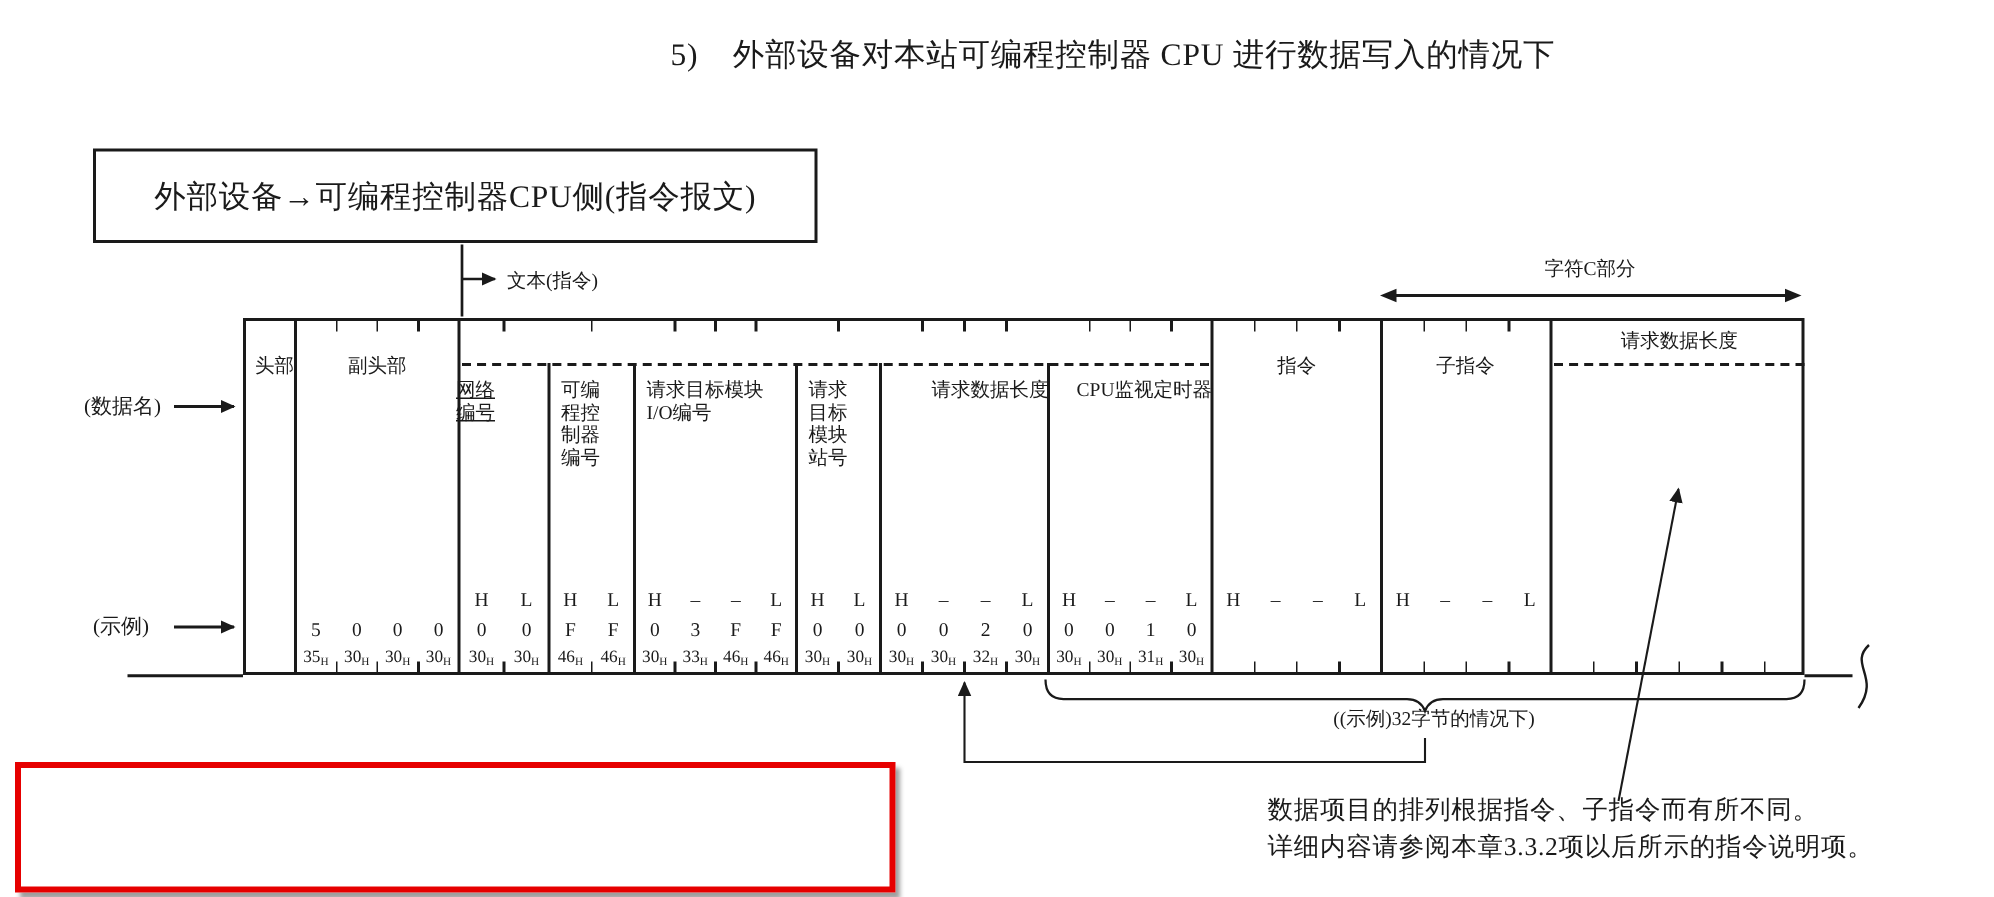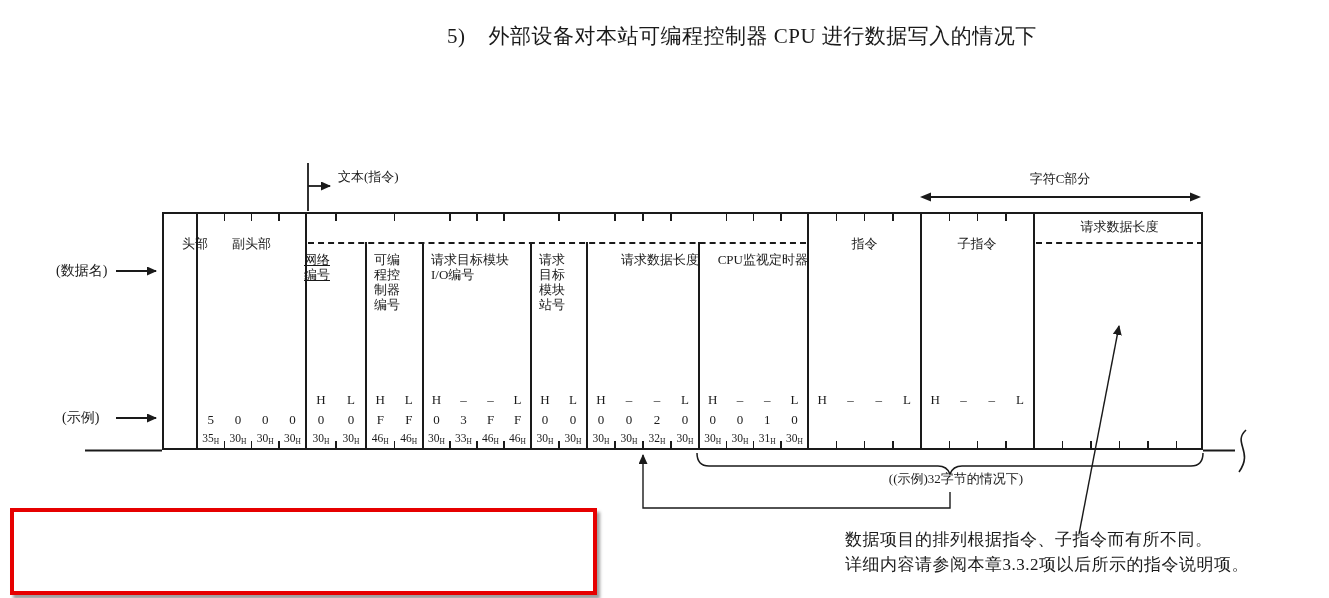--- a/index.html
+++ b/index.html
@@ -7,21 +7,21 @@
   body{ background:#ffffff; font-family:"Liberation Serif", serif; color:var(--line); }
   .canvas{ position:relative; width:1329px; height:598px; background:#ffffff; overflow:hidden; }
 
   .title{ position:absolute; left:447px; top:22px; font-size:21px; white-space:pre; letter-spacing:.5px; }
 
   .direction-box{ position:absolute; left:62px; top:99px; width:483px; height:63px;
     border:2px solid var(--line); display:flex; align-items:center; justify-content:center;
     font-size:21px; letter-spacing:.5px; background:#fff; }
 
   .small-label{ position:absolute; font-size:13px; }
-  .lbl-text-command{ left:338px; top:168px;font-family:Liberation Serif, serif; }
+  .lbl-text-command{ left:338px; top:178px;font-family:Liberation Serif, serif; }
   .lbl-char-c{ left:1000px; top:170px; width:120px; text-align:center; }
   .lbl-data-name{ left:56px; top:262px; font-size:14px; }
   .lbl-example{ left:62px; top:409px; font-size:14px; }
   .lbl-brace-note{ left:876px; top:470px; width:160px; text-align:center; font-size:13px; }
 
   .note{ position:absolute; left:845px; top:527px; font-size:17px; line-height:25px; letter-spacing:.5px; }
 
   
   .frame{ position:absolute; left:162px; top:212px; width:1041px; height:238px;
     border:2px solid var(--line); background:#fff; }
@@ -50,29 +50,32 @@
   svg.overlay{ position:absolute; left:0; top:0; width:1329px; height:598px; pointer-events:none; }
   svg.overlay *{ vector-effect:non-scaling-stroke; }
 </style>
 </head>
 <body>
 
 <div class="canvas" data-name="page">
 
   <div class="title" data-name="page-title">5)    外部设备对本站可编程控制器 CPU 进行数据写入的情况下</div>
 
+  <div class="direction-box" data-name="message-direction-box">
+    <span data-name="message-direction-text">外部设备→可编程控制器CPU侧(指令报文)</span>
+  </div>
 
   <div class="small-label lbl-text-command" data-name="text-command-label">文本(指令)</div>
   <div class="small-label lbl-char-c" data-name="char-c-section-label">字符C部分</div>
   <div class="small-label lbl-data-name" data-name="data-name-label">(数据名)</div>
   <div class="small-label lbl-example" data-name="example-label">(示例)</div>
 
   <div class="frame" data-name="message-frame-table">
     <div class="frame-inner" id="frame-cols" data-name="frame-columns">
-        <div class="col-label centered" data-name="column-label-header" style="left: 16px; width: 30px;">头部</div>
+        <div class="col-label centered" data-name="column-label-header" style="left: 4px; width: 30px;">头部</div>
         <div class="divider" data-name="column-divider-sub-header" style="left: 32px;"></div>
         <div class="col-label centered" data-name="column-label-sub-header" style="left: 33px; width: 109px;">副头部</div>
         <div class="valcell" data-name="example-value-sub-header" style="left: 46.625px;">5</div>
         <div class="valcell" data-name="example-value-sub-header" style="left: 73.875px;">0</div>
         <div class="valcell" data-name="example-value-sub-header" style="left: 101.125px;">0</div>
         <div class="valcell" data-name="example-value-sub-header" style="left: 128.375px;">0</div>
         <div class="hexcell" data-name="example-hex-sub-header" style="left: 46.625px;">35<span class="suf" data-name="hex-suffix">H</span></div>
         <div class="hexcell" data-name="example-hex-sub-header" style="left: 73.875px;">30<span class="suf" data-name="hex-suffix">H</span></div>
         <div class="hexcell" data-name="example-hex-sub-header" style="left: 101.125px;">30<span class="suf" data-name="hex-suffix">H</span></div>
         <div class="hexcell" data-name="example-hex-sub-header" style="left: 128.375px;">30<span class="suf" data-name="hex-suffix">H</span></div>

